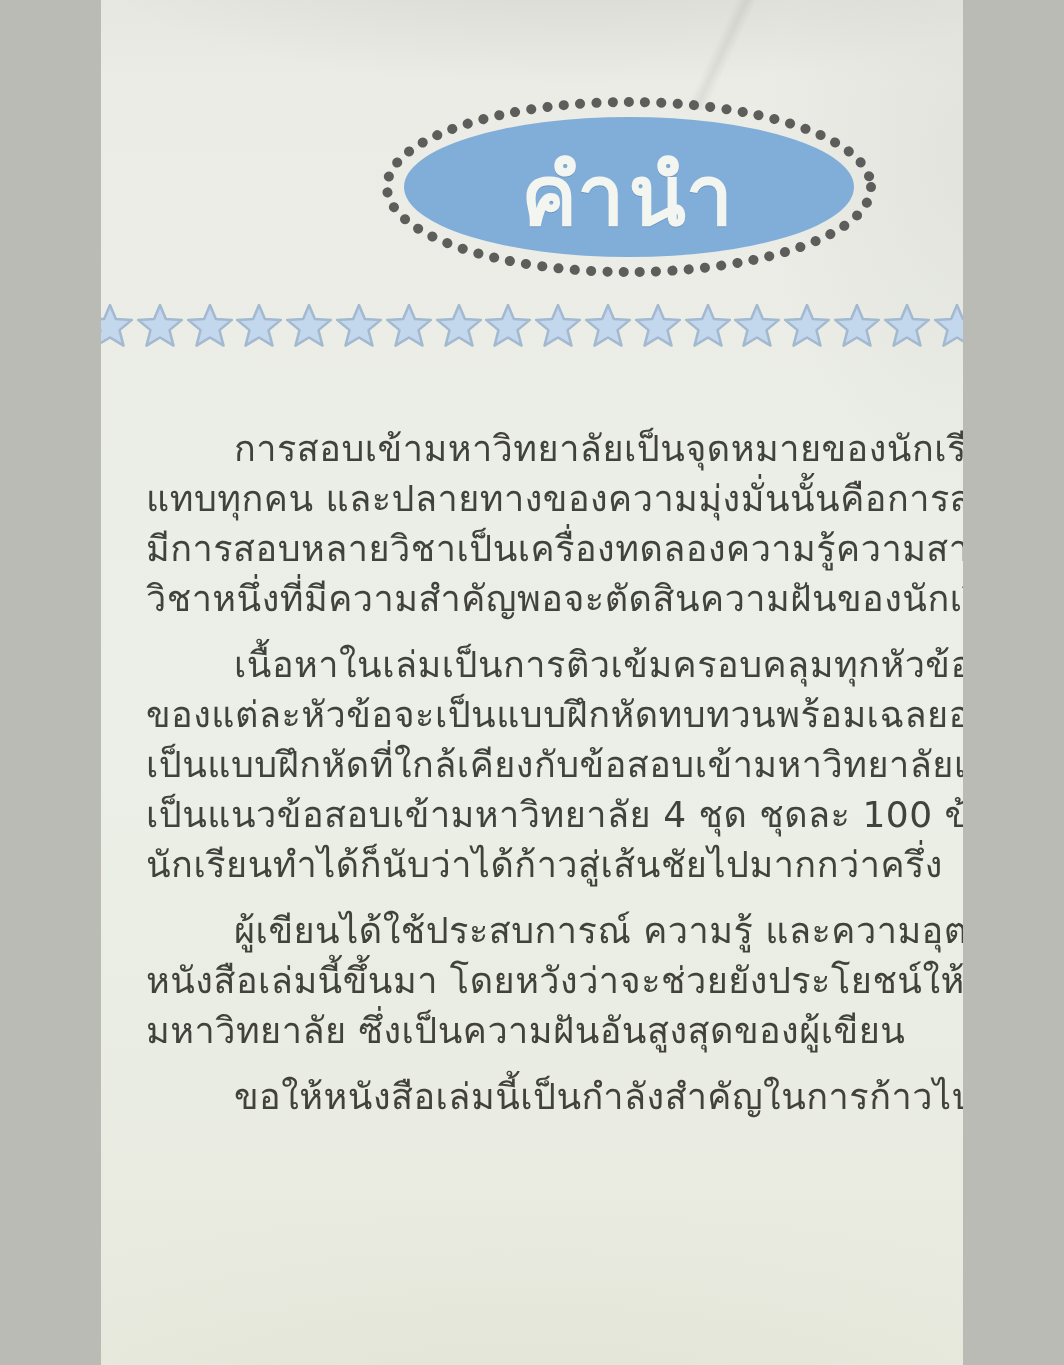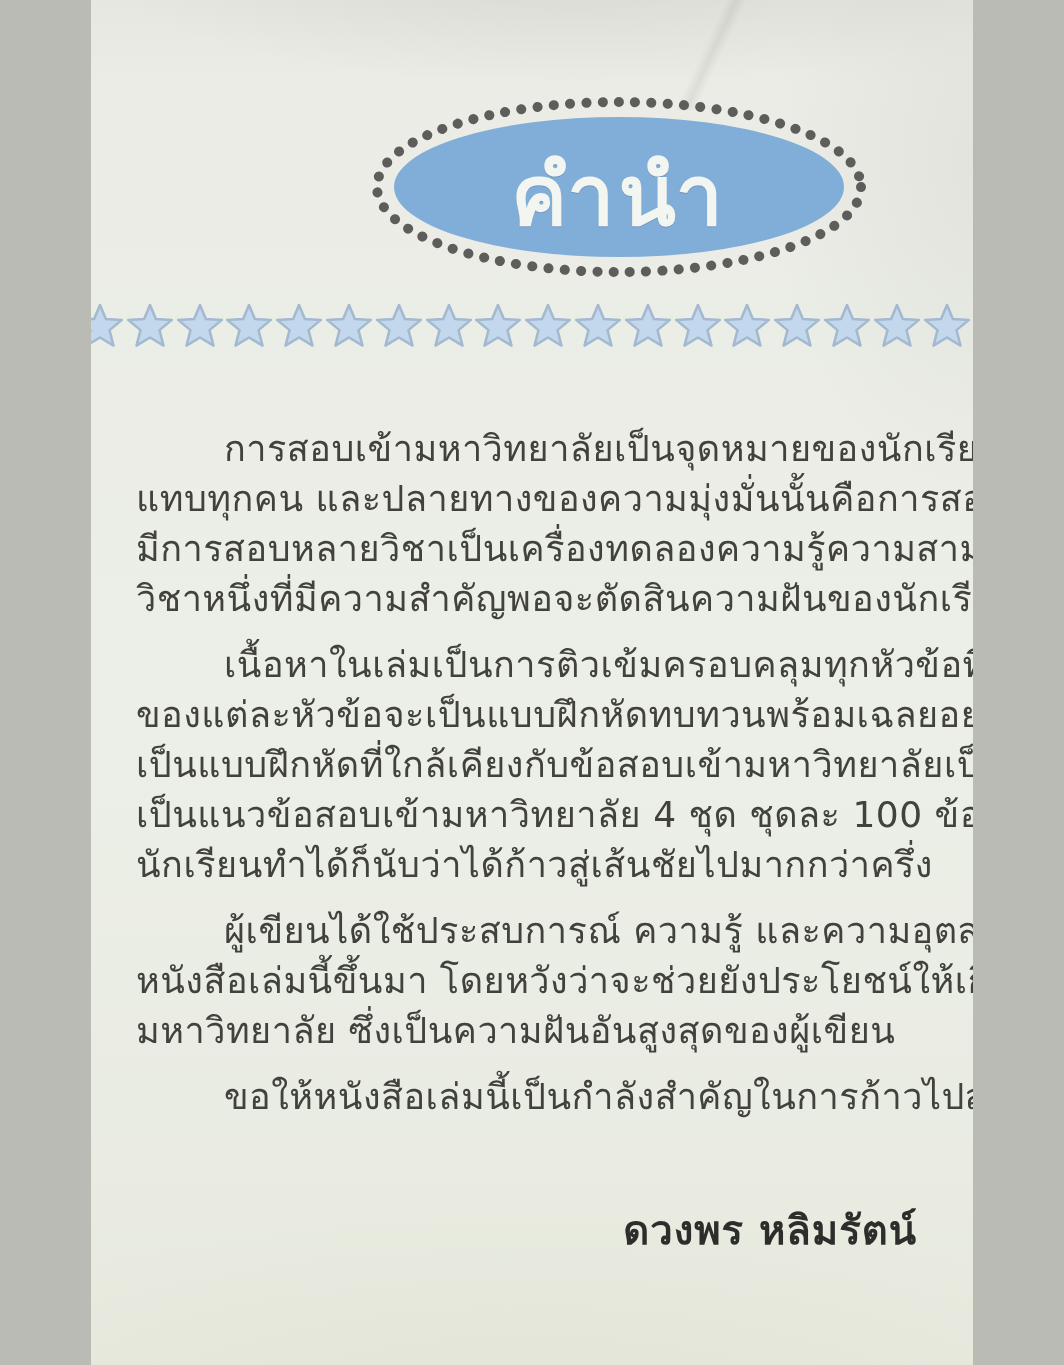--- a/index.html
+++ b/index.html
@@ -12,21 +12,20 @@
     width:862px;
     height:1365px;
     margin:0 auto;
     overflow:hidden;
     background:
       radial-gradient(ellipse 700px 180px at 55% -40px, rgba(90,95,85,0.10), transparent 70%),
       radial-gradient(ellipse 300px 500px at 101% 12%, rgba(80,85,75,0.06), transparent 70%),
       radial-gradient(ellipse 900px 300px at 50% 104%, rgba(150,150,110,0.07), transparent 75%),
       linear-gradient(180deg,#e5e7e0 0%, #eaece5 6%, #ecefe7 55%, #e8eadf 100%);
     color:#42423d;
-    padding-left:20px;
   }
   
   .crease{
     position:absolute; top:0; left:470px; width:300px; height:110px;
     background:linear-gradient(115deg, transparent 47%, rgba(110,115,105,0.12) 50%, transparent 53%);
     pointer-events:none;
   }
   
   .badge-wrap{
     position:absolute; left:278px; top:96px; width:500px; height:182px;
@@ -178,15 +177,14 @@
         <span class="line">หนังสือเล่มนี้ขึ้นมา   โดยหวังว่าจะช่วยยังประโยชน์ให้เกิดกับนักเรียนที่จะสอบเข้า</span>
         <span class="line">มหาวิทยาลัย ซึ่งเป็นความฝันอันสูงสุดของผู้เขียน</span>
       </p>
       <p class="para">
         <span class="line first">ขอให้หนังสือเล่มนี้เป็นกำลังสำคัญในการก้าวไปสู่ดวงดาวของนักเรียนด้วย</span>
       </p>
     </div>
 
   <div class="artifact"></div>
 
-  <div class="signature">ดวงพร หลิมรัตน์</div>
 
 </div>
 
 </body></html>

